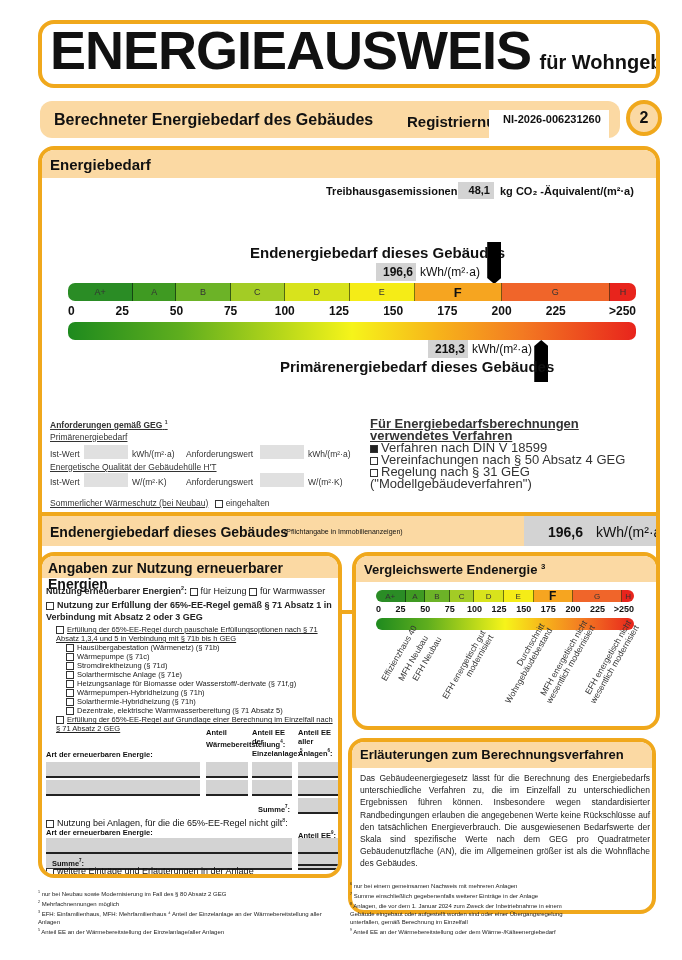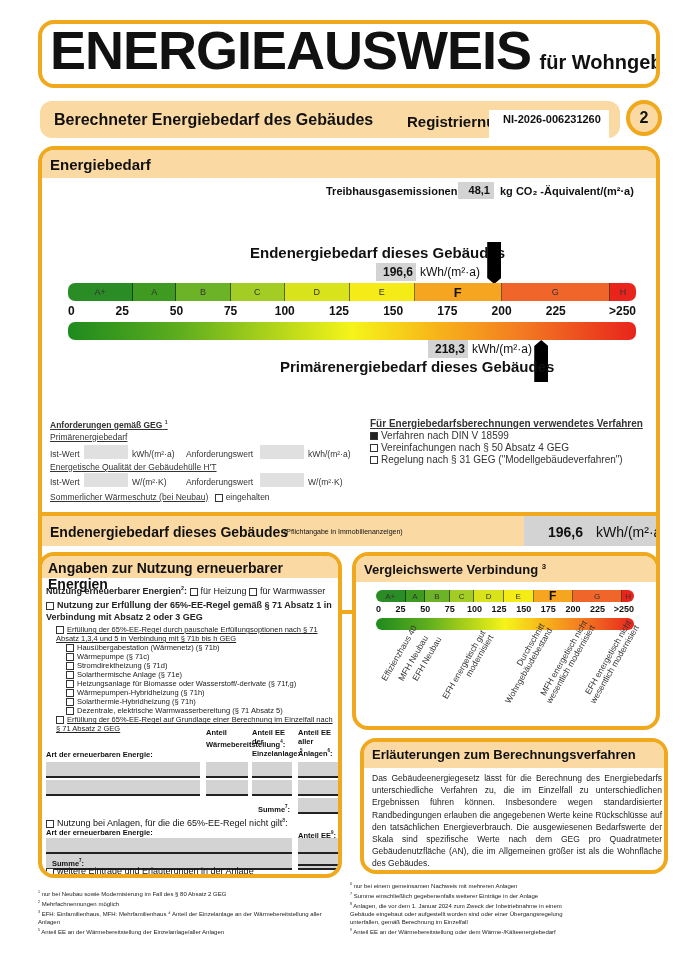--- a/index.html
+++ b/index.html
@@ -97,27 +97,27 @@
     </div>
     <div class="u">Energetische Qualität der Gebäudehülle H'T</div>
     <div style="position:relative;height:16px">
       <span class="abs" style="left:0;top:3px">Ist-Wert</span>
       <span class="abs gray" style="left:34px;top:0;width:44px;height:14px;opacity:.7"></span>
       <span class="abs" style="left:82px;top:3px">W/(m²·K)</span>
       <span class="abs" style="left:136px;top:3px">Anforderungswert</span>
       <span class="abs gray" style="left:210px;top:0;width:44px;height:14px;opacity:.7"></span>
       <span class="abs" style="left:258px;top:3px">W/(m²·K)</span>
     </div>
-    <div style="margin-top:2px">
+    <div style="margin-top:8px">
       <span class="u">Sommerlicher Wärmeschutz (bei Neubau)</span>
       <span class="cb" style="margin-left:4px"></span><span>eingehalten</span>
     </div>
   </div>
 
-  <div class="abs" style="left:328px;top:268px;width:280px;font-size:10px;line-height:12px;color:#333">
+  <div class="abs" style="left:328px;top:268px;width:280px;font-size:13px;line-height:12px;color:#333">
     <div class="u" style="font-weight:bold">Für Energiebedarfsberechnungen verwendetes Verfahren</div>
     <div><span class="cb on"></span><span>Verfahren nach DIN V 18599</span></div>
     <div><span class="cb"></span><span>Vereinfachungen nach § 50 Absatz 4 GEG</span></div>
     <div><span class="cb"></span><span>Regelung nach § 31 GEG ("Modellgebäudeverfahren")</span></div>
   </div>
 
   <div class="abs hdr" style="left:0;top:362px;width:100%;height:34px;border-top:4px solid #f0a81c">
     <span class="abs" style="left:8px;top:8px;font-size:14px">Endenergiebedarf dieses Gebäudes</span>
     <span class="abs" style="left:242px;top:12px;font-size:7px;font-weight:normal">(Pflichtangabe in Immobilienanzeigen)</span>
     <div class="abs gray" style="left:482px;top:0;width:136px;height:100%;font-size:14px">
@@ -180,21 +180,21 @@
     <div class="gfield" style="left:252px;top:110px;width:40px"></div>
     <div class="gfield" style="left:252px;top:126px;width:40px"></div>
   </div>
   <span class="abs" style="left:10px;top:302px;font-size:7.5px;font-weight:bold"><span>Summe</span><sup>7</sup>:</span>
   <div class="gfield" style="left:256px;top:298px;width:40px;height:12px"></div>
   <div class="abs" style="left:4px;top:310px;font-size:9px"><span class="cb"></span><span>weitere Einträge und Erläuterungen in der Anlage</span></div>
 </div>
 
 <div class="box" style="left:352px;top:552px;width:308px;height:178px">
   <div class="hdr abs" style="left:0;top:0;width:100%;height:26px">
-    <span class="abs" style="left:8px;top:6px;font-size:13px"><span>Vergleichswerte Verbindung</span> <sup>3</sup></span>
+    <span class="abs" style="left:8px;top:6px;font-size:13px"><span>Vergleichswerte Endenergie</span> <sup>3</sup></span>
   </div>
   <div class="scale" id="cmpBands" style="left:20px;top:34px;width:258px;height:12px">
       <div class="band" style="left: 0px; width: 29.542px; background: rgb(42, 140, 37); font-size: 8px;">A+</div>
       <div class="band" style="left: 29.542px; width: 19.6947px; background: rgb(63, 154, 34); font-size: 8px;">A</div>
       <div class="band" style="left: 49.2366px; width: 24.6183px; background: rgb(108, 179, 39); font-size: 8px;">B</div>
       <div class="band" style="left: 73.855px; width: 24.6183px; background: rgb(163, 204, 37); font-size: 8px;">C</div>
       <div class="band" style="left: 98.4733px; width: 29.542px; background: rgb(216, 227, 28); font-size: 8px;">D</div>
       <div class="band" style="left: 128.015px; width: 29.542px; background: rgb(245, 236, 23); font-size: 8px;">E</div>
       <div class="band" style="left: 157.557px; width: 39.3893px; background: rgb(246, 165, 32); font-size: 12px; font-weight: bold; color: rgb(17, 17, 17);">F</div>
       <div class="band" style="left: 196.947px; width: 49.2366px; background: rgb(240, 101, 42); font-size: 8px;">G</div>
@@ -236,21 +236,21 @@
         <div>MFH energetisch nicht</div>
         <div>wesentlich modernisiert</div>
       </div>
       <div class="rot" style="left: 224.733px; top: 140px; text-align: right;">
         <div>EFH energetisch nicht</div>
         <div>wesentlich modernisiert</div>
       </div>
     </div>
 </div>
 
-<div class="box" style="left:360px;top:738px;width:308px;height:136px">
+<div class="box" style="left:348px;top:738px;width:308px;height:176px">
   <div class="hdr abs" style="left:0;top:0;width:100%;height:26px">
     <span class="abs" style="left:8px;top:5px;font-size:13px">Erläuterungen zum Berechnungsverfahren</span>
   </div>
   <div class="abs" style="left:8px;top:30px;width:290px;font-size:8.5px;line-height:12.2px;text-align:justify;color:#222">Das Gebäudeenergiegesetz lässt für die Berechnung des Energiebedarfs unterschiedliche Verfahren zu, die im Einzelfall zu unterschiedlichen Ergebnissen führen können. Insbesondere wegen standardisierter Randbedingungen erlauben die angegebenen Werte keine Rückschlüsse auf den tatsächlichen Energieverbrauch. Die ausgewiesenen Bedarfswerte der Skala sind spezifische Werte nach dem GEG pro Quadratmeter Gebäudenutzfläche (AN), die im Allgemeinen größer ist als die Wohnfläche des Gebäudes.</div>
 </div>
 
 <div class="abs fn" id="fnLeft" style="left:38px;top:888px;width:300px">
     <div><sup>1</sup><span> nur bei Neubau sowie Modernisierung im Fall des § 80 Absatz 2 GEG</span></div>
     <div><sup>2</sup><span> Mehrfachnennungen möglich</span></div>
     <div><sup>3</sup><span> EFH: Einfamilienhaus, MFH: Mehrfamilienhaus ⁴ Anteil der Einzelanlage an der Wärmebereitstellung aller Anlagen</span></div>

